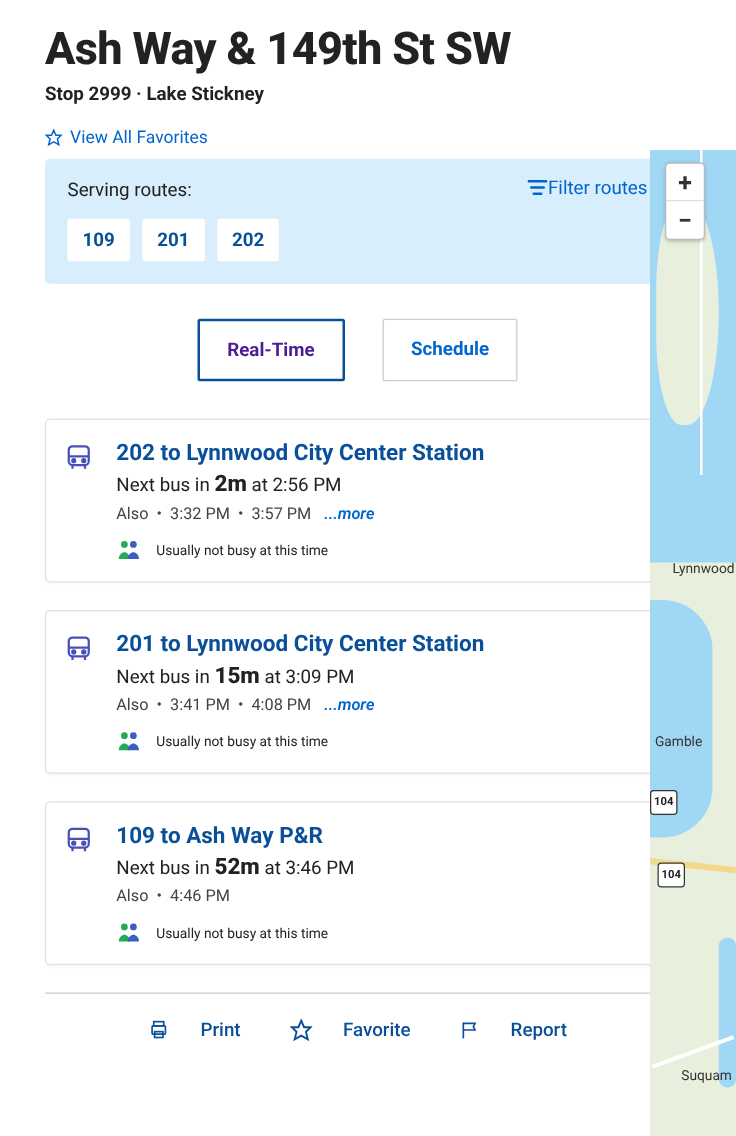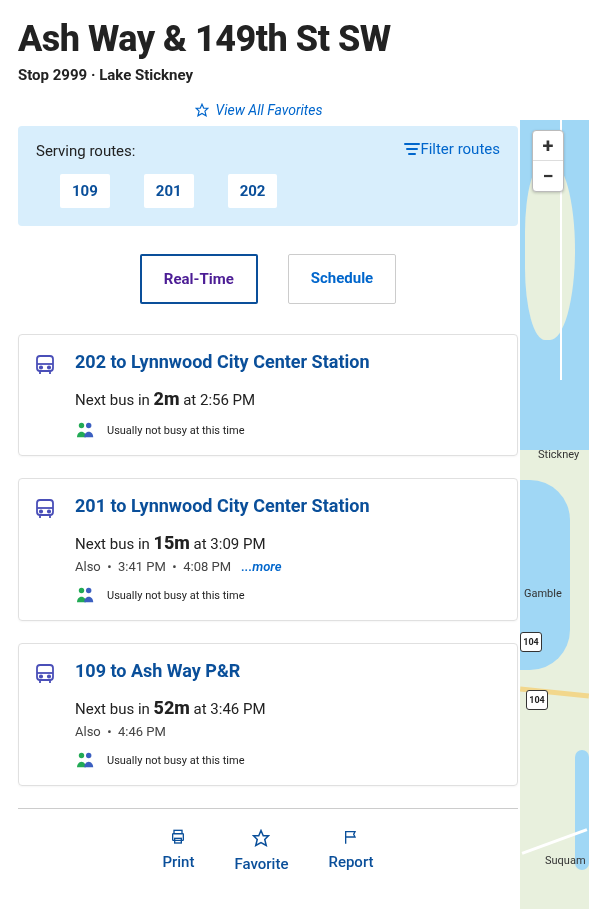--- a/index.html
+++ b/index.html
@@ -7,40 +7,39 @@
     font-family: -apple-system, BlinkMacSystemFont, "Segoe UI", Roboto, Helvetica, Arial, sans-serif;
     font-size: 14px;
     color: #222;
     width: 589px;
     height: 909px;
     overflow: hidden;
     position: relative;
   }
   .main {
     position: absolute;
-    left: 18px;
+    left: 36px;
     top: 0;
     width: 500px;
   }
   h1.title {
     font-size: 36px;
     font-weight: 800;
     margin-top: 18px;
     letter-spacing: -0.5px;
   }
   .subtitle {
     font-size: 15px;
     font-weight: 700;
     margin-top: 6px;
   }
   .fav-link-row {
-    text-align: center;
+    text-align: left;
     margin-top: 18px;
     padding-right: 18px;
-    font-style: italic;
   }
   .fav-link {
     color: #0066cc;
     font-size: 14px;
     cursor: pointer;
     display: inline-flex;
     align-items: center;
     gap: 6px;
   }
   .serving-box {
@@ -71,21 +70,20 @@
     gap: 10px;
   }
   .chip {
     background: #fff;
     color: #0a4f9a;
     font-weight: 700;
     font-size: 15px;
     padding: 8px 12px;
     border-radius: 2px;
     cursor: pointer;
-    margin-left: 24px;
   }
   .tabs {
     display: flex;
     justify-content: center;
     gap: 30px;
     margin-top: 28px;
   }
   .tab {
     border: 1px solid #ccc;
     padding: 14px 22px;
@@ -116,21 +114,21 @@
     padding-top: 2px;
   }
   .route-body { flex: 1; }
   .route-title {
     color: #0a4f9a;
     font-weight: 700;
     font-size: 18px;
     cursor: pointer;
   }
   .next-line {
-    margin-top: 16px;
+    margin-top: 4px;
     font-size: 15px;
     color: #222;
   }
   .next-line .bold { font-weight: 800; font-size: 18px; }
   .also-line {
     margin-top: 6px;
     font-size: 13px;
     color: #444;
   }
   .more-link {
@@ -155,23 +153,22 @@
     display: flex;
     justify-content: center;
     gap: 40px;
   }
   .action-btn {
     color: #0a4f9a;
     font-size: 15px;
     font-weight: 500;
     display: inline-flex;
     align-items: center;
-    gap: 8px;
-    cursor: pointer;
-    flex-direction: column;
+    gap: 24px;
+    cursor: pointer;
   }
   
   .map-panel {
     position: absolute;
     left: 520px;
     top: 120px;
     width: 69px;
     height: 789px;
     background: #e8f0dd;
     overflow: hidden;
@@ -267,20 +264,21 @@
             <line x1="4" y1="11" x2="20" y2="11"></line>
             <circle cx="8" cy="14.5" r="1.2" fill="#4a4fb8"></circle>
             <circle cx="16" cy="14.5" r="1.2" fill="#4a4fb8"></circle>
             <line x1="7" y1="18" x2="7" y2="21"></line>
             <line x1="17" y1="18" x2="17" y2="21"></line>
           </svg>
         </div>
         <div class="route-body">
           <div class="route-title">202 to Lynnwood City Center Station</div>
           <div class="next-line">Next bus in <span class="bold">2m</span> at 2:56 PM</div>
+          <div class="also-line">Also&nbsp;&nbsp;•&nbsp;&nbsp;3:32 PM&nbsp;&nbsp;•&nbsp;&nbsp;3:57 PM&nbsp;&nbsp;<span class="more-link">...more</span></div>
           <div class="busy-line">
             <span>
               <svg width="22" height="18" viewBox="0 0 24 20">
                 <circle cx="7" cy="5" r="3" fill="#2a5"></circle>
                 <path d="M2 18c0-4 3-6 5-6s5 2 5 6" fill="#2a5"></path>
                 <circle cx="15" cy="5" r="3" fill="#3b5fc0"></circle>
                 <path d="M10 18c0-4 3-6 5-6s5 2 5 6" fill="#3b5fc0"></path>
               </svg>
             </span>
             <span>Usually not busy at this time</span>
@@ -377,21 +375,21 @@
 </div>
 
 <div class="map-panel">
   <div class="water" style="left:0;top:0;width:69px;height:330px;"></div>
   <div class="water" style="left:0;top:360px;width:50px;height:190px;border-radius:0 40px 40px 0;"></div>
   <div class="water" style="left:55px;top:630px;width:14px;height:120px;border-radius:10px;"></div>
   <div class="island" style="left:5px;top:40px;width:50px;height:180px;border-radius:40% 50% 50% 40%;"></div>
   <div class="road" style="left:40px;top:0;width:2px;height:260px;"></div>
   <div class="highway" style="left:0;top:570px;width:69px;height:5px;transform:rotate(6deg);"></div>
   <div class="road" style="left:0;top:720px;width:69px;height:3px;transform:rotate(-20deg);"></div>
-  <div class="label" style="left:18px;top:328px;">Stickney</div>
+  <div class="label" style="left:18px;top:328px;">Lynnwood</div>
   <div class="label" style="left:4px;top:467px;">Gamble</div>
   <div class="label" style="left:25px;top:734px;">Suquam</div>
   <div class="shield" style="left:0;top:512px;">104</div>
   <div class="shield" style="left:6px;top:570px;">104</div>
   <div class="zoom-ctrl">
     <div class="zoom-btn">+</div>
     <div class="zoom-btn">−</div>
   </div>
 </div>
 

